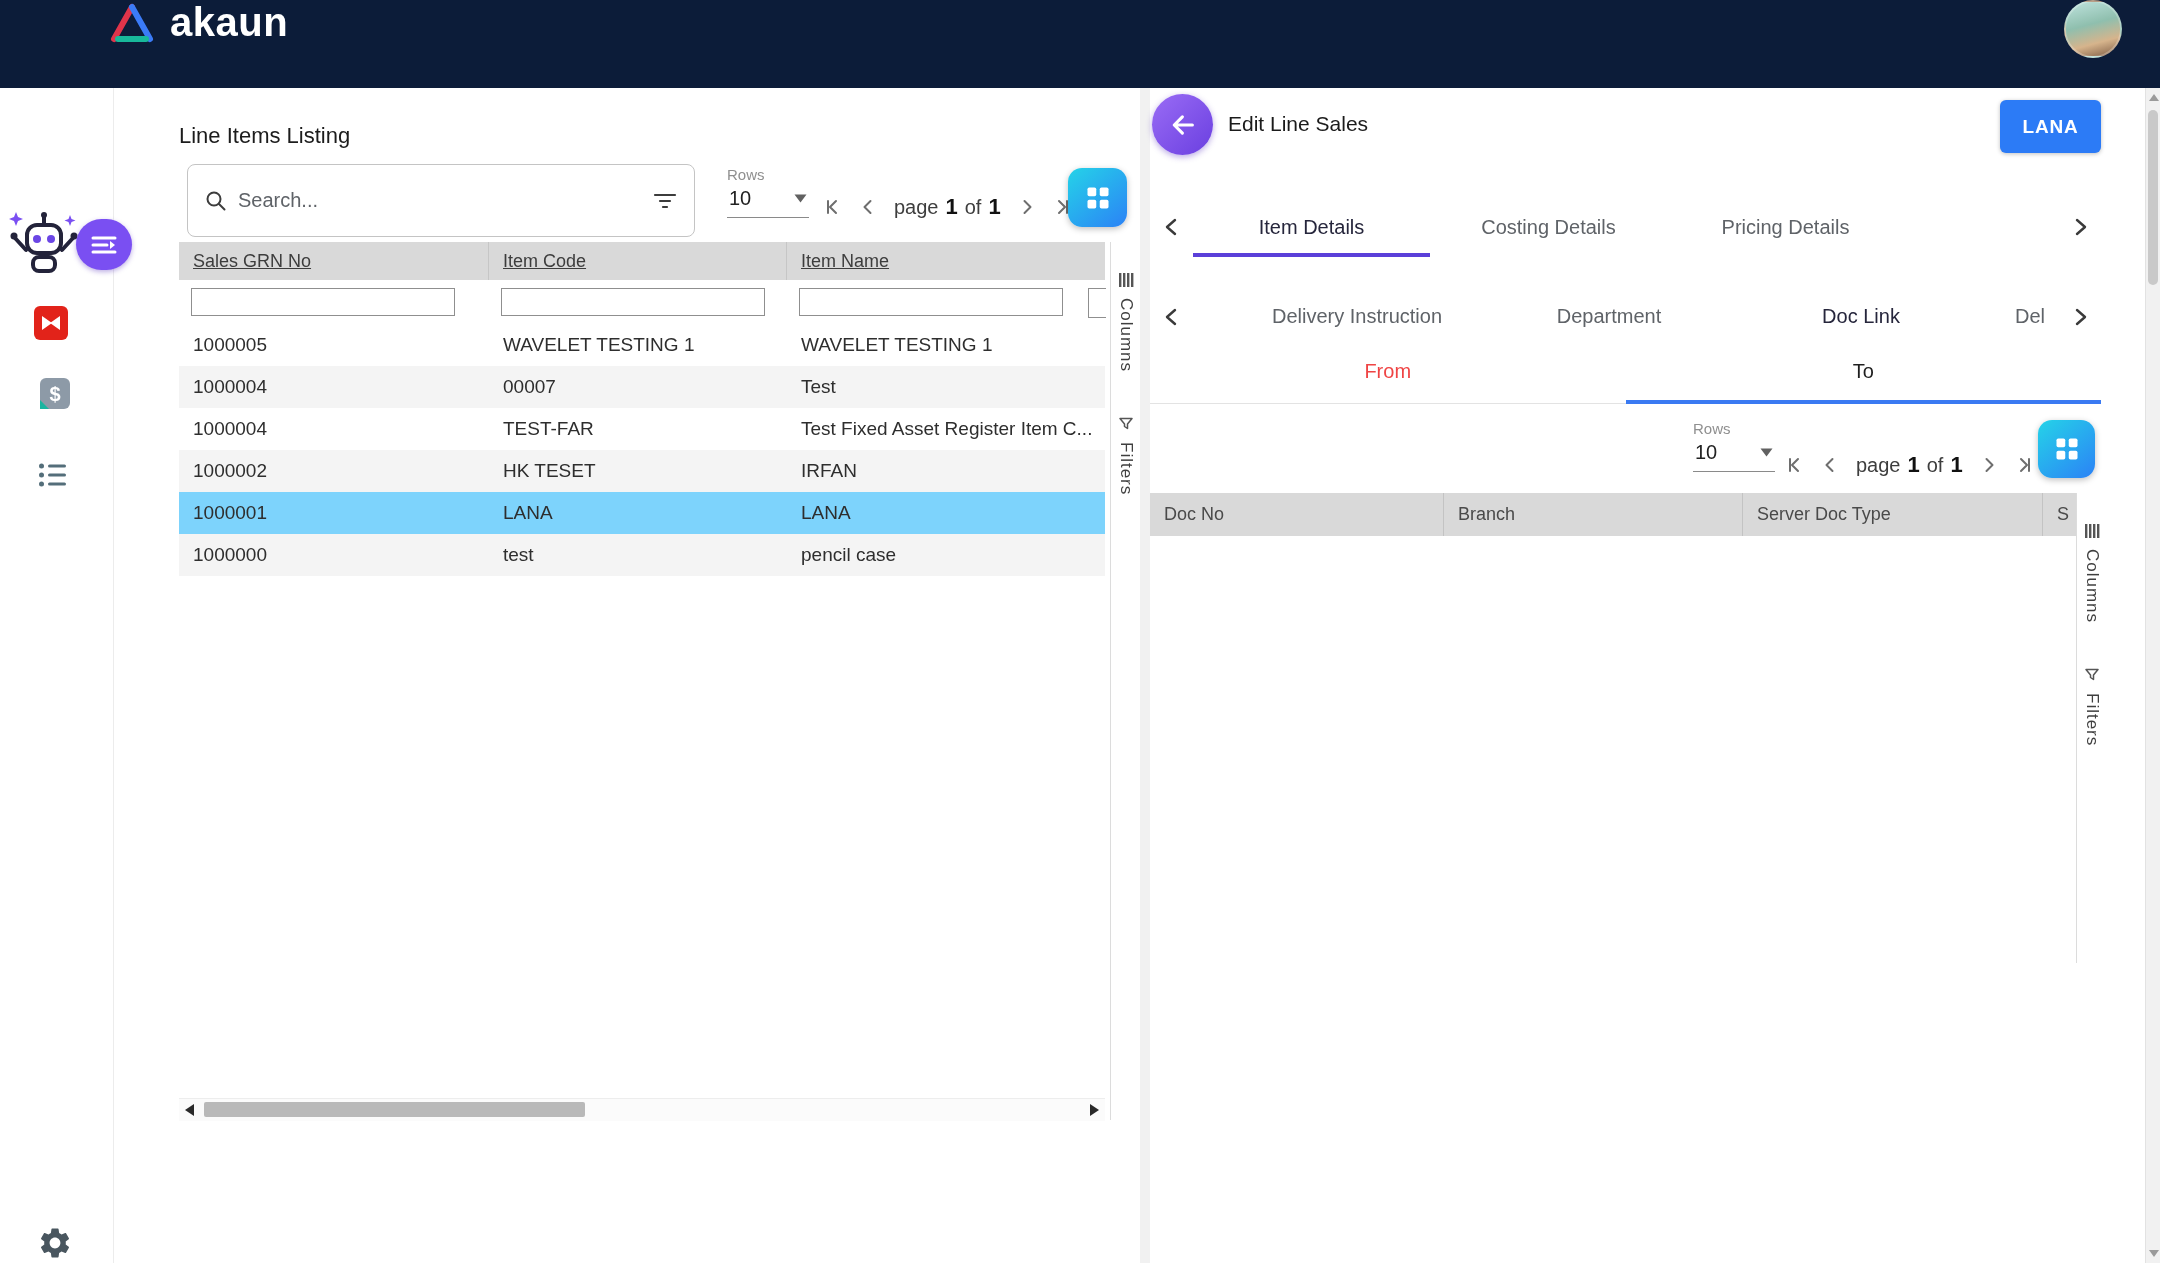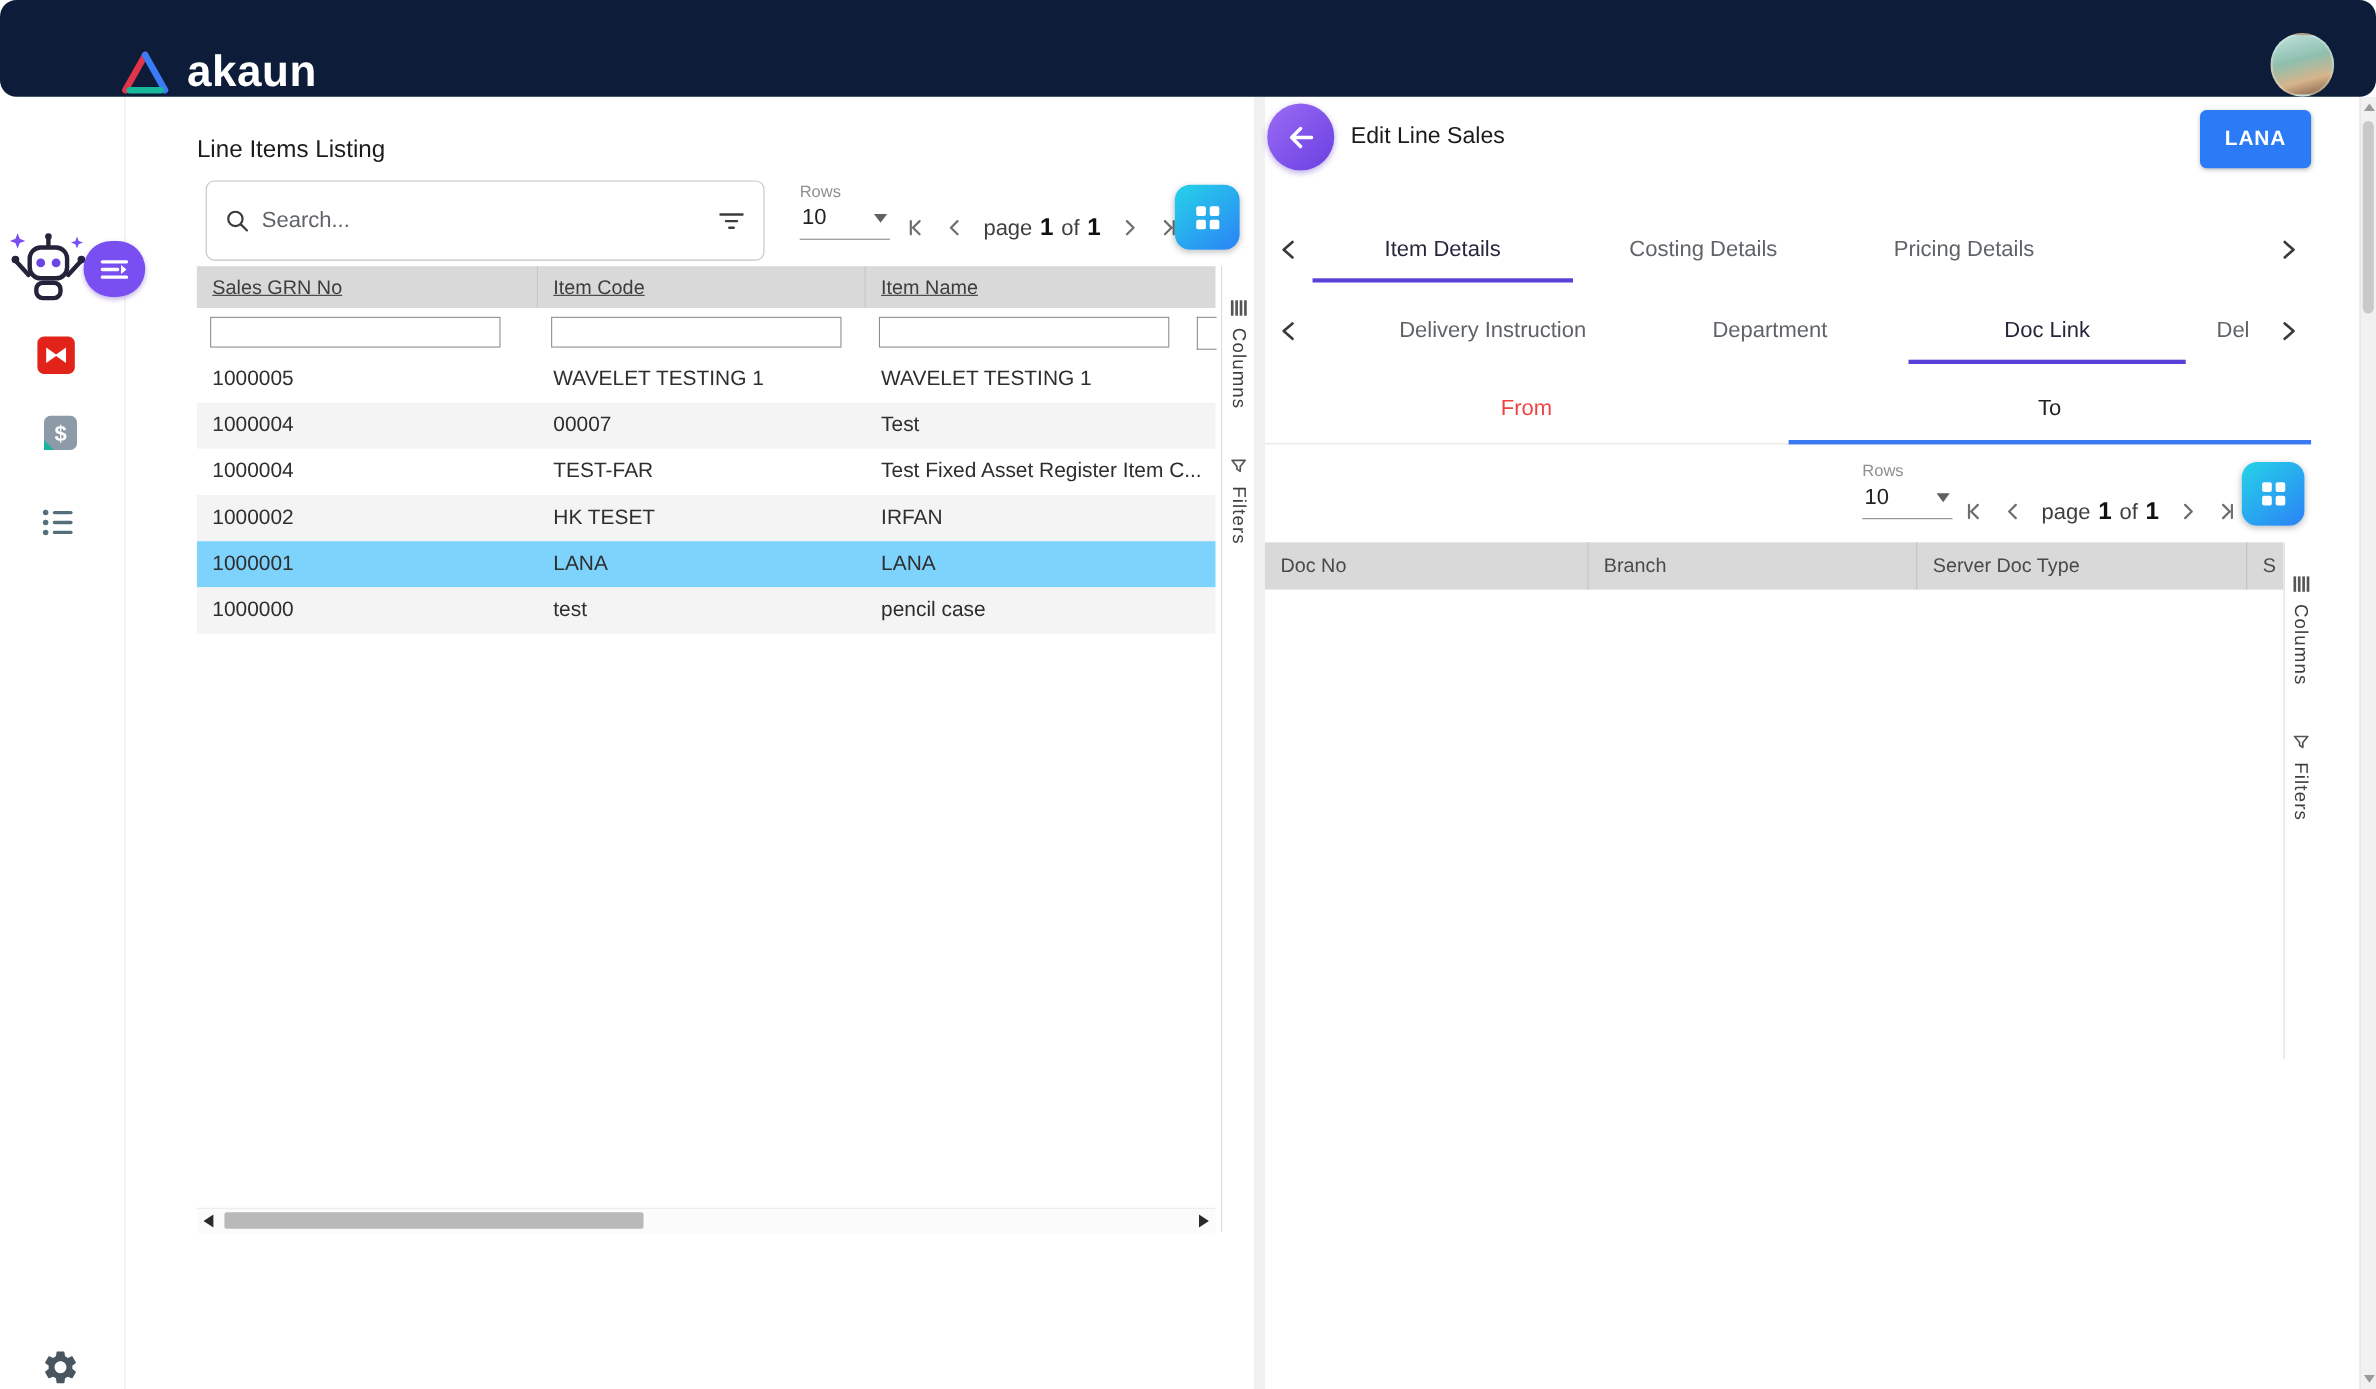--- a/index.html
+++ b/index.html
@@ -1,22 +1,22 @@
 <!DOCTYPE html>
 <html><head>
 <meta charset="utf-8">
 <style>
   html,body{margin:0;padding:0;}
   body{font-family:"Liberation Sans",sans-serif;background:#ffffff;}
   #app{position:relative;width:2160px;height:1263px;overflow:hidden;background:#fff;}
 
   
   .navbar{position:absolute;left:0;top:0;width:2160px;height:88px;background:#0c1c39;
-    display:flex;align-items:flex-end;justify-content:space-between;box-sizing:border-box;
-    padding:0 30px 0 108px;z-index:30;border-radius:15px;}
+    display:flex;align-items:flex-start;justify-content:space-between;box-sizing:border-box;
+    padding:0 30px 0 108px;z-index:30;}
   .brand{display:flex;align-items:center;gap:14px;cursor:pointer;}
   .brand-text{color:#fff;font-size:40px;font-weight:bold;letter-spacing:.5px;}
   .avatar{width:54px;height:54px;border-radius:50%;margin-right:8px;cursor:pointer;
     background:linear-gradient(165deg,#bfe3de 0%,#8fbfae 42%,#d6b48c 72%,#7d5b43 100%);
     border:2px solid rgba(255,255,255,.25);}
 
   
   .sidebar{position:absolute;left:0;top:88px;width:113px;height:1175px;background:#fff;
     border-right:1px solid #ececec;z-index:20;}
   .sb-abs{position:absolute;display:flex;align-items:center;justify-content:center;cursor:pointer;}
@@ -90,21 +90,21 @@
   #rp-back{position:absolute;left:1152px;top:94px;width:61px;height:61px;border-radius:50%;cursor:pointer;
     background:linear-gradient(135deg,#9a6cf5 0%,#6a3fe0 100%);display:flex;align-items:center;justify-content:center;
     box-shadow:0 2px 6px rgba(80,40,190,.4);}
   #rp-title{position:absolute;left:1228px;top:112px;font-size:21px;color:#1b1b1b;}
   #rp-save{position:absolute;left:2000px;top:100px;width:101px;height:53px;background:#2c7bf6;border-radius:6px;
     color:#fff;font-weight:bold;font-size:19px;letter-spacing:.8px;display:flex;align-items:center;justify-content:center;
     cursor:pointer;box-shadow:0 1px 4px rgba(0,0,0,.25);}
 
   .tabs-row{position:absolute;left:1150px;width:951px;display:flex;align-items:stretch;background:#fff;}
   #rp-tabs1{top:197px;height:60px;}
-  #rp-tabs2{top:270px;height:61px;}
+  #rp-tabs2{top:286px;height:61px;}
   .tab-chevron{width:43px;display:flex;align-items:center;justify-content:center;cursor:pointer;flex:none;}
   .tabs-viewport{flex:1;overflow:hidden;display:flex;}
   .tabs-viewport.offset2{padding-left:38px;}
   .tab{flex:none;display:flex;align-items:center;justify-content:center;font-size:20px;color:#5f6368;
     position:relative;cursor:pointer;white-space:nowrap;}
   .w237{width:237px;}
   .w252{width:252px;}
   .tab.active{color:#26263c;}
   .tab.active::after{content:"";position:absolute;left:0;right:0;bottom:0;height:4px;background:#5b3fd9;}
   .tab.clip1{justify-content:flex-start;padding-left:75px;box-sizing:border-box;}

